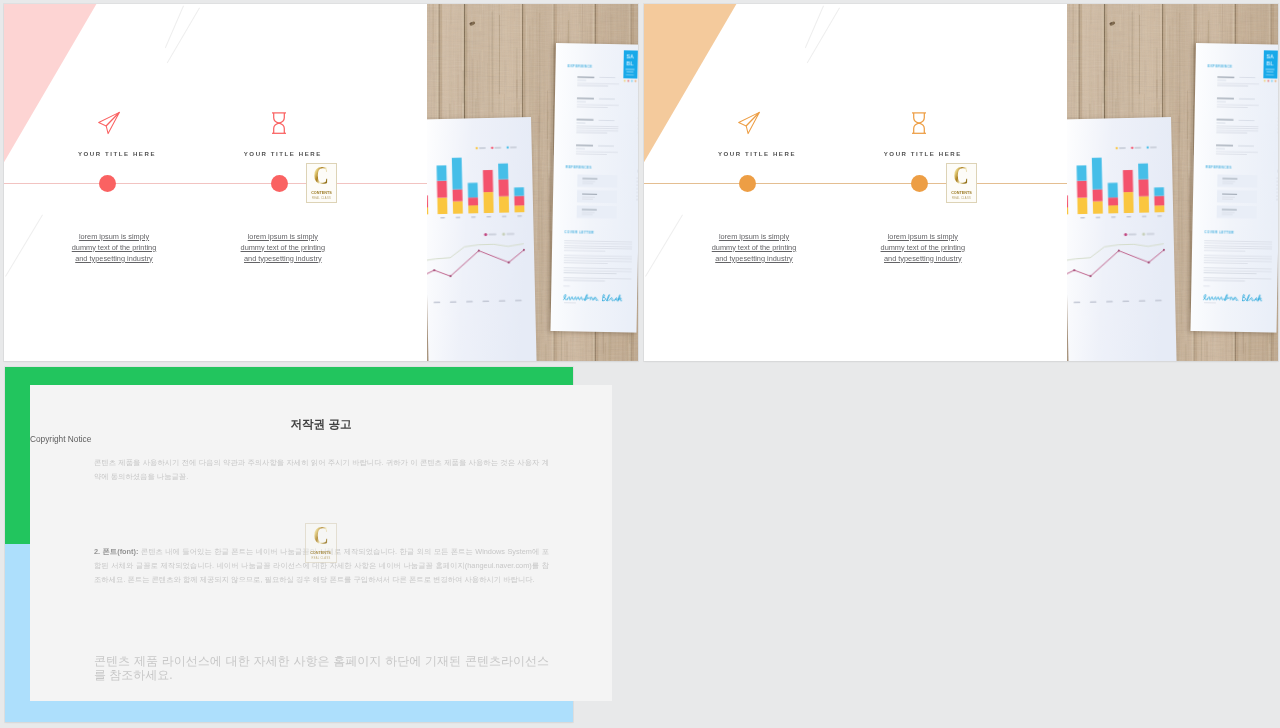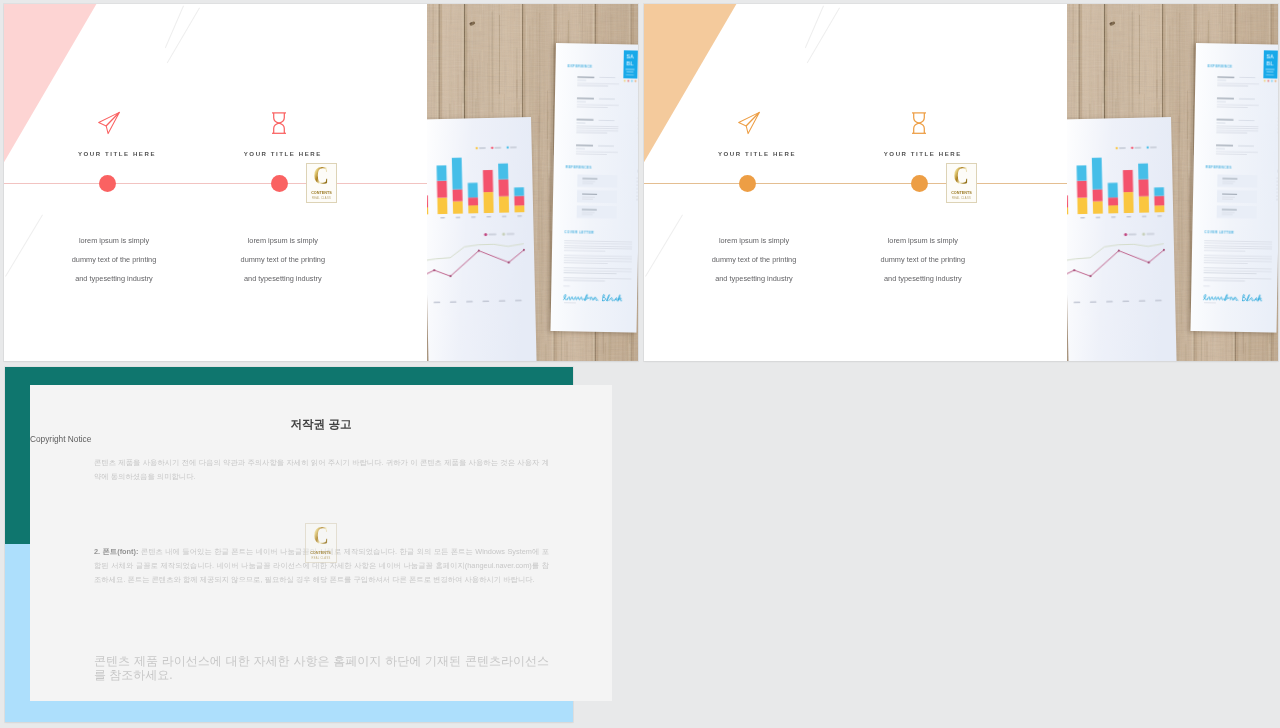--- a/index.html
+++ b/index.html
@@ -7,32 +7,32 @@
   .stage{position:relative;width:1280px;height:728px;background:#e8e9ea;}
   .slide{position:absolute;background:#fff;overflow:hidden;box-sizing:border-box;box-shadow:0 0 0 1px rgba(0,0,0,.035), 0 1px 2px rgba(0,0,0,.05);}
   .s1{left:4px;top:4px;width:634px;height:357px;}
   .s2{left:644px;top:4px;width:634px;height:357px;}
   .corner-tri{position:absolute;left:-1px;top:-1px;width:0;height:0;}
   .tl-line{position:absolute;height:0.9px;background:#eeeeee;transform-origin:0 0;}
   .timeline{position:absolute;height:1.4px;left:0;right:0;}
   .node{position:absolute;width:17px;height:17px;border-radius:50%;}
   .icon{position:absolute;}
   .ttl{position:absolute;font-size:6.1px;letter-spacing:1.55px;color:#4f4f4f;font-weight:700;white-space:nowrap;}
-  .body-txt{position:absolute;font-size:7.35px;line-height:19px;color:#636366;text-align:center;white-space:pre-line;}
+  .body-txt{position:absolute;font-size:7.35px;line-height:11px;color:#636366;text-align:center;white-space:pre-line;text-decoration:underline;}
   .logo-box{position:absolute;width:29px;height:38px;border:1px solid #ddd3b6;background:#fdfcf8;
             display:flex;flex-direction:column;align-items:center;justify-content:center;}
   .logo-c{font-family:"Liberation Serif",serif;font-weight:700;font-size:25px;line-height:22px;margin-top:-1px;
           transform:scaleX(0.86);
           background:linear-gradient(118deg,#9c7418 0%,#efdc8e 20%,#a87d1c 40%,#fdf6d2 58%,#8f6c14 80%,#d6b65a 100%);
           -webkit-background-clip:text;background-clip:text;color:transparent;}
   .logo-t1{font-size:4.2px;letter-spacing:0px;color:#9c7c26;font-weight:700;margin-top:3px;transform:scaleX(0.9);}
   .logo-t2{font-size:2.6px;letter-spacing:.3px;color:#b49e63;margin-top:1.6px;}
   .photo{position:absolute;left:423px;top:0;width:211px;height:357px;overflow:hidden;}
   .doc{position:absolute;filter:drop-shadow(-1.2px 1.6px 2.4px rgba(86,64,40,.42));}
-  .cpanel{position:absolute;left:5px;top:367px;width:568px;height:355px;background:#0f766e;box-shadow:0 0 0 1px rgba(0,0,0,.03), 0 1px 2px rgba(0,0,0,.05);}
+  .cpanel{position:absolute;left:5px;top:367px;width:568px;height:355px;background:#22c55e;box-shadow:0 0 0 1px rgba(0,0,0,.03), 0 1px 2px rgba(0,0,0,.05);}
   .cpanel-lo{position:absolute;left:0;right:0;top:177px;bottom:0;background:#addffc;}
   .cinner{position:absolute;left:25px;top:18px;width:582px;height:316px;background:#f4f4f4;}
   .ctitle{position:absolute;left:0;right:0;text-align:center;font-weight:700;color:#404040;}
   .csub{position:absolute;left:0;right:0;text-align:left;color:#5d5d5d;}
   .cpara{position:absolute;color:#c7c7c7;text-align:justify;}
   .cpara b{font-weight:700;color:#949494;}
   .cwm{position:absolute;width:30px;height:38px;border:1px solid rgba(205,194,167,.55);background:rgba(252,251,246,.35);
        display:flex;flex-direction:column;align-items:center;justify-content:center;opacity:.82;}
 </style>
 </head>
@@ -1441,21 +1441,21 @@
 <rect x="83.0" y="151.0" width="9.0" height="0.8" rx="0.3" fill="#d7dce5" opacity="1.0"></rect>
 <rect x="83.0" y="154.6" width="9.0" height="0.8" rx="0.3" fill="#d7dce5" opacity="1.0"></rect>
 </svg></div>
 </div>
 </div>
 <div class="cpanel">
 <div class="cpanel-lo"></div>
 <div class="cinner">
 <div class="ctitle" style="top:31px;font-size:11.6px;line-height:16px;">저작권 공고</div>
 <div class="csub" style="top:48.5px;font-size:8.3px;line-height:11px;">Copyright Notice</div>
-<div class="cpara" style="left:64px;top:70.5px;width:455px;font-size:7.35px;line-height:14.0px;">콘텐츠 제품을 사용하시기 전에 다음의 약관과 주의사항을 자세히 읽어 주시기 바랍니다. 귀하가 이 콘텐츠 제품을 사용하는 것은 사용자 계약에 동의하셨음을 의미합니다.</div>
+<div class="cpara" style="left:64px;top:70.5px;width:455px;font-size:7.35px;line-height:14.0px;">콘텐츠 제품을 사용하시기 전에 다음의 약관과 주의사항을 자세히 읽어 주시기 바랍니다. 귀하가 이 콘텐츠 제품을 사용하는 것은 사용자 계약에 동의하셨음을 나눔글꼴.</div>
 <div class="cpara" style="left:64px;top:159.5px;width:455px;font-size:7.35px;line-height:14.0px;"><b>2. 폰트(font):</b><span> 콘텐츠 내에 들어있는 한글 폰트는 네이버 나눔글꼴의 서체로 제작되었습니다. 한글 외의 모든 폰트는 Windows System에 포함된 서체와 글꼴로 제작되었습니다. 네이버 나눔글꼴 라이선스에 대한 자세한 사항은 네이버 나눔글꼴 홈페이지(hangeul.naver.com)를 참조하세요. 폰트는 콘텐츠와 함께 제공되지 않으므로, 필요하실 경우 해당 폰트를 구입하셔서 다른 폰트로 변경하여 사용하시기 바랍니다.</span></div>
 <div class="cpara" style="left:64px;top:268.5px;width:455px;font-size:12px;line-height:14.0px;">콘텐츠 제품 라이선스에 대한 자세한 사항은 홈페이지 하단에 기재된 콘텐츠라이선스를 참조하세요.</div>
 <div class="cwm" style="left:275px;top:138px;">
 <div class="logo-c">C</div>
 <div class="logo-t1">CONTENTS</div>
 <div class="logo-t2">REAL  CLASS</div>
 </div>
 </div>
     </div>
 </div>

